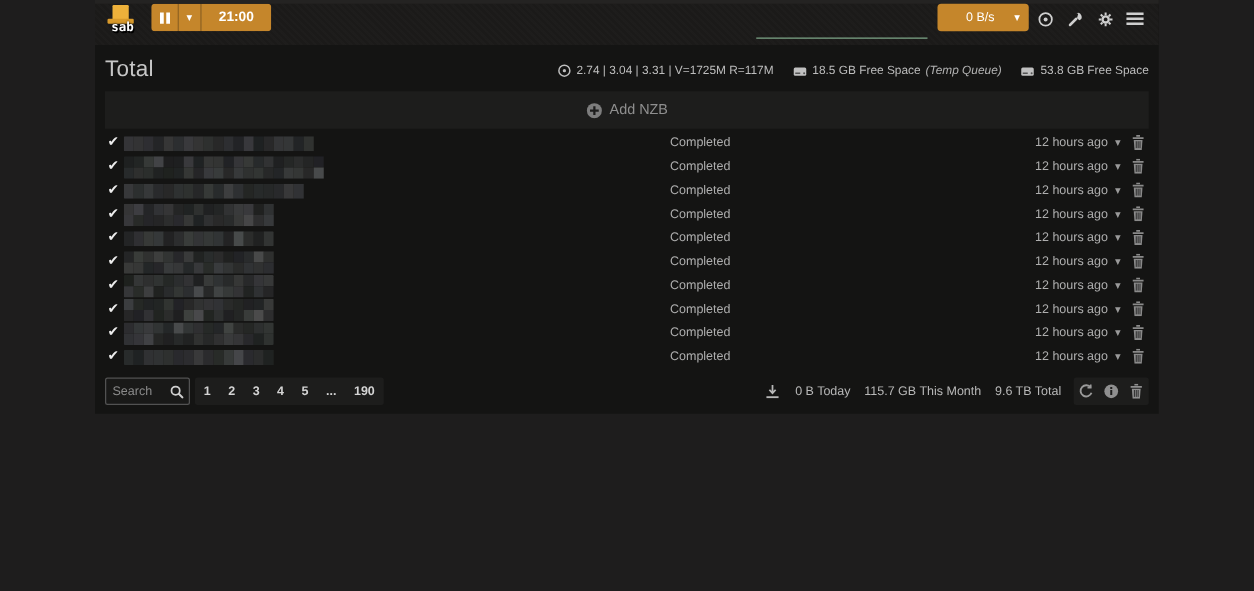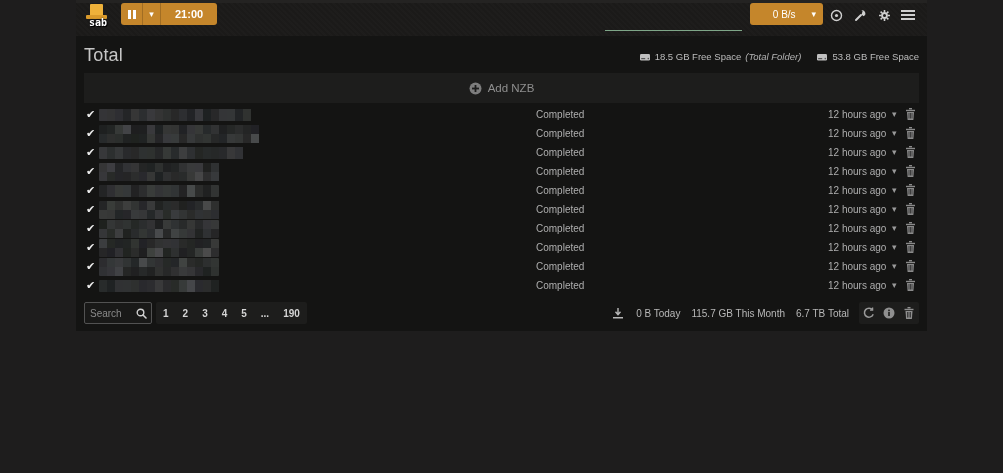--- a/index.html
+++ b/index.html
@@ -135,27 +135,34 @@
         <rect x="0" y="5" width="14" height="2" fill="#cfcfcf"></rect>
         <rect x="0" y="9" width="14" height="2" fill="#cfcfcf"></rect>
       </svg>
     </button>
   </div>
 
   <div class="sect-head">
     <h1>Total</h1>
     <div class="qstats">
       <span class="qstat">
+        <svg width="11" height="11" viewBox="0 0 11 11">
+          <circle cx="5.5" cy="5.5" r="4.4" fill="none" stroke="#bdbdbd" stroke-width="1.2"></circle>
+          <circle cx="5.5" cy="5.5" r="1.3" fill="#bdbdbd"></circle>
+        </svg>
+        <span>2.74 | 3.04 | 3.31 | V=1725M R=117M</span>
+      </span>
+      <span class="qstat">
         <svg width="12" height="10" viewBox="0 0 12 10">
           <rect x="1" y="2" width="10" height="6.5" rx="1.2" fill="#c0c0c0"></rect>
           <rect x="2.2" y="6" width="4" height="1.2" fill="#555"></rect>
           <circle cx="9.3" cy="6.6" r=".8" fill="#555"></circle>
         </svg>
         <span>18.5 GB Free Space</span>
-        <em>(Total Folder)</em>
+        <em>(Temp Queue)</em>
       </span>
       <span class="qstat">
         <svg width="12" height="10" viewBox="0 0 12 10">
           <rect x="1" y="2" width="10" height="6.5" rx="1.2" fill="#c0c0c0"></rect>
           <rect x="2.2" y="6" width="4" height="1.2" fill="#555"></rect>
           <circle cx="9.3" cy="6.6" r=".8" fill="#555"></circle>
         </svg>
         <span>53.8 GB Free Space</span>
       </span>
     </div>
@@ -626,21 +633,21 @@
         <svg width="10" height="11" viewBox="0 0 10 11">
           <path d="M5 0v6M2.5 3.8 5 6.6l2.5-2.8" stroke="#b8b8b8" stroke-width="1.4" fill="none"></path>
           <rect x="0" y="9" width="10" height="1.5" fill="#b8b8b8"></rect>
         </svg>
         <span>0 B Today</span>
       </span>
       <span class="fstat">
         <span>115.7 GB This Month</span>
       </span>
       <span class="fstat">
-        <span>6.7 TB Total</span>
+        <span>9.6 TB Total</span>
       </span>
     </div>
 
     <div class="fcluster">
       <button>
         <svg width="12" height="12" viewBox="0 0 12 12">
           <path d="M10.2 7.2A4.5 4.5 0 1 1 9.6 3" fill="none" stroke="#9a9a9a" stroke-width="1.5"></path>
           <path d="M9.6 0.6v2.6H7" fill="none" stroke="#9a9a9a" stroke-width="1.3"></path>
         </svg>
       </button>

